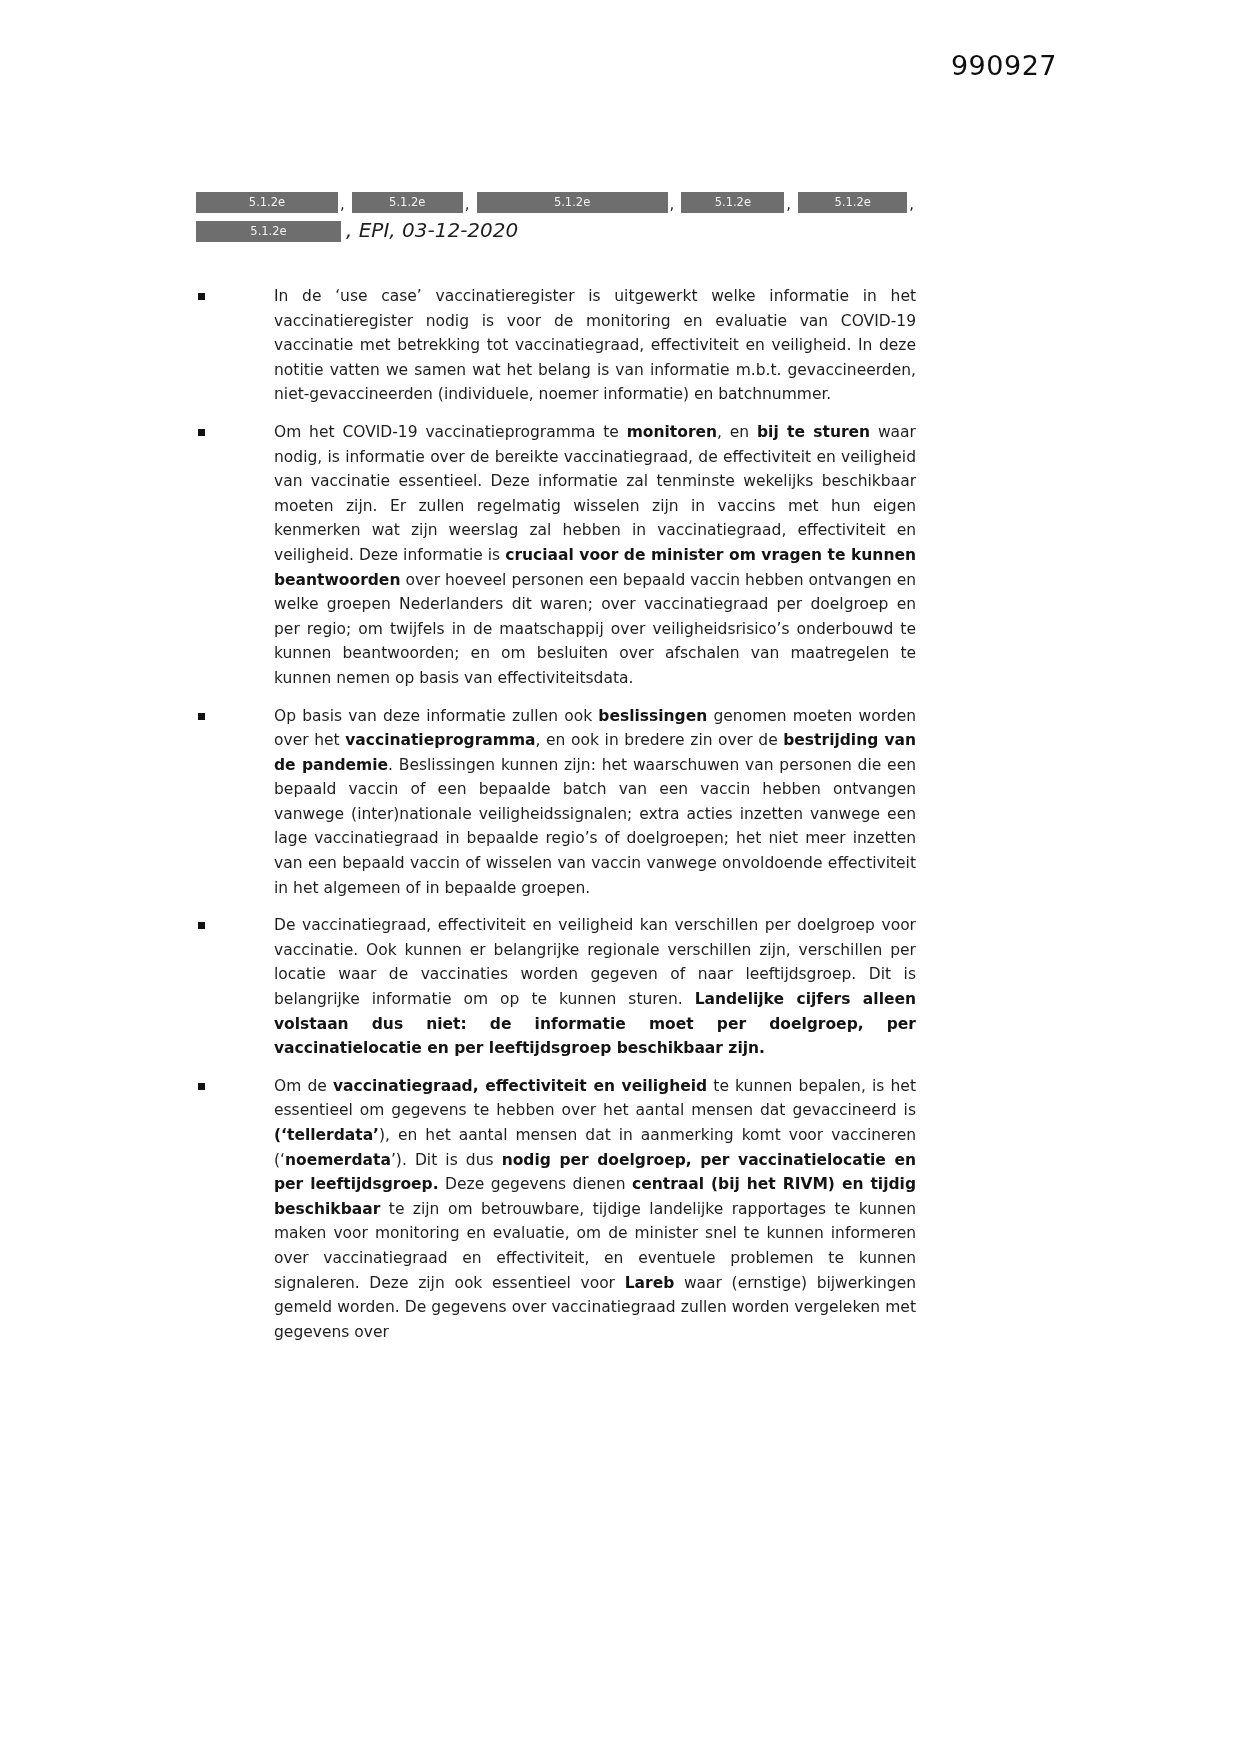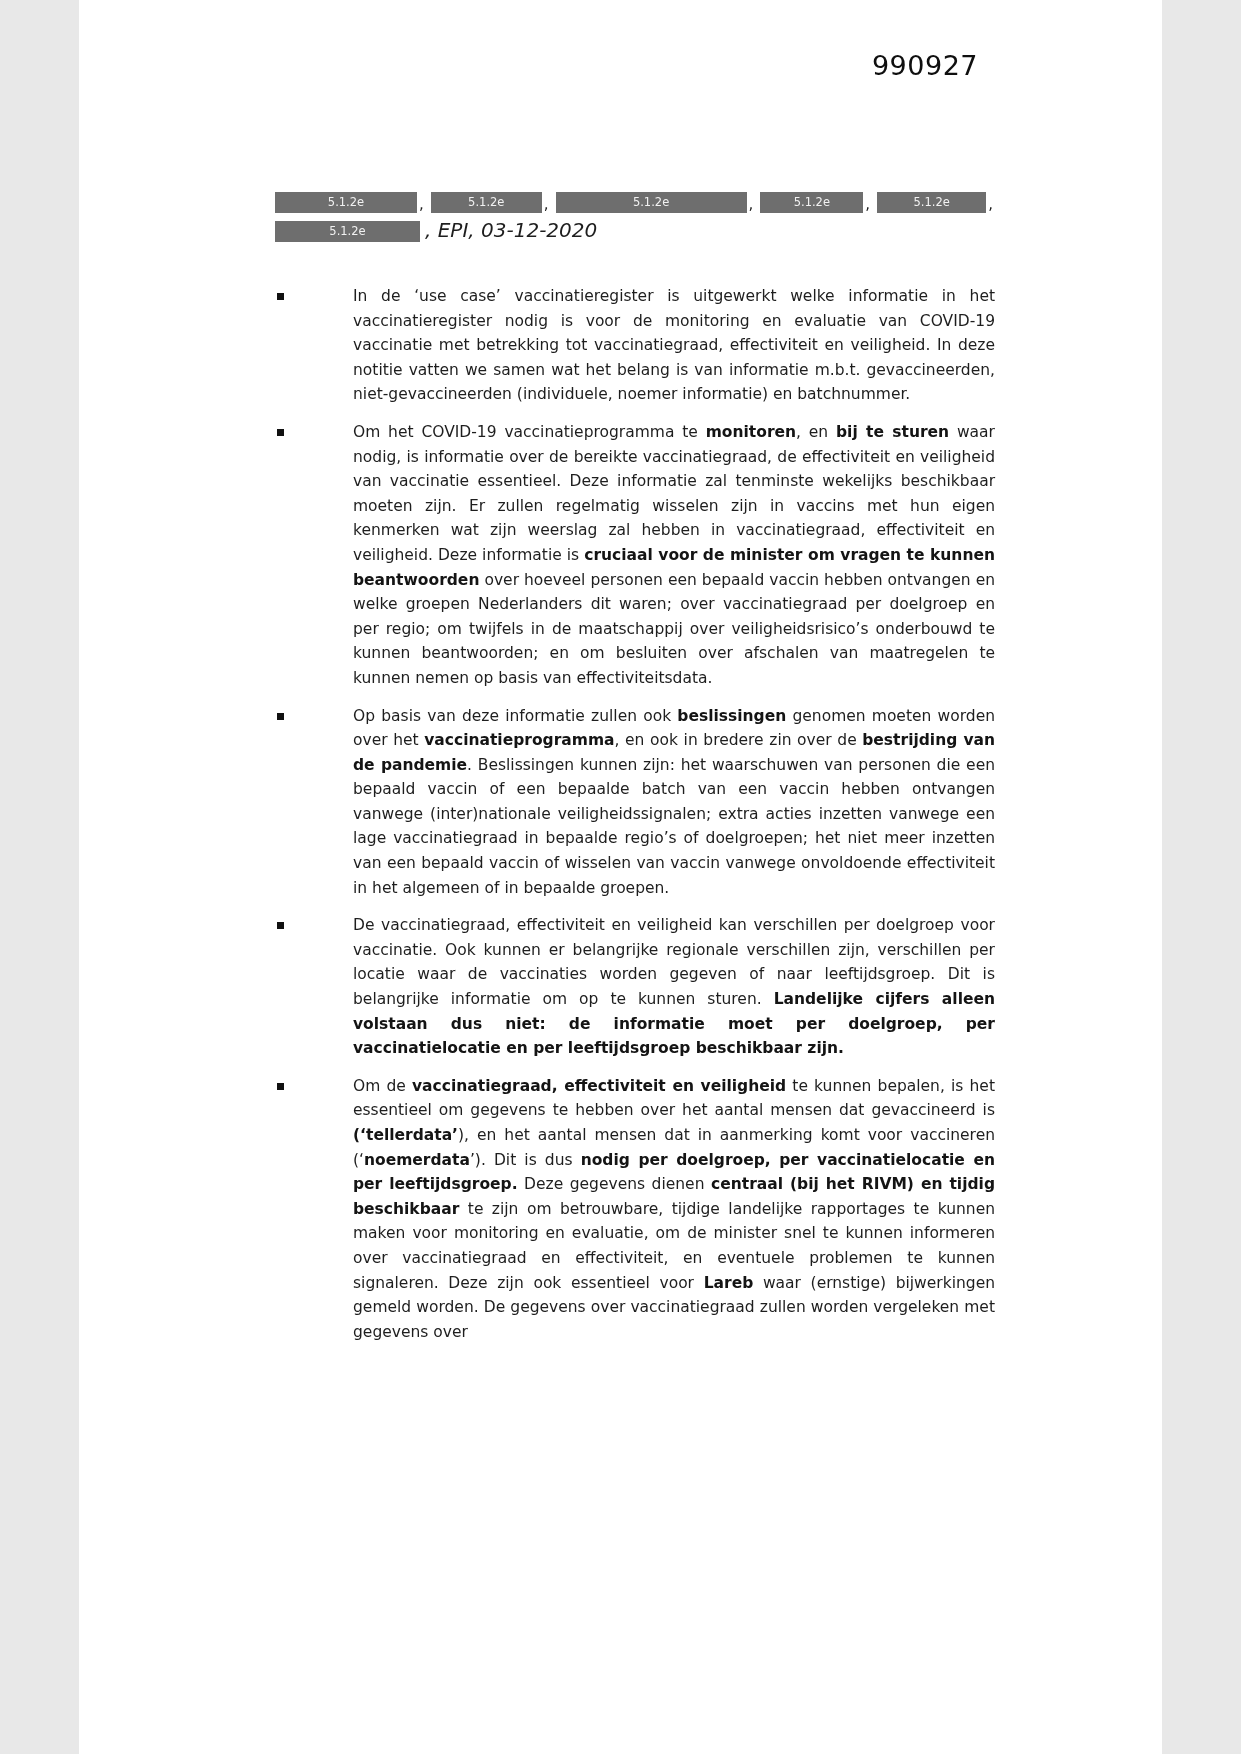--- a/index.html
+++ b/index.html
@@ -1,18 +1,18 @@
 <!DOCTYPE html>
 <html><head>
 <meta charset="utf-8">
 <style>
   html,body { margin:0; padding:0; background:#e8e8e8; }
   .page {
     position:relative;
-    width:1083px; height:1754px;
+    width:1241px; height:1754px;
     margin:0 auto;
     background:#ffffff;
     font-family:"DejaVu Sans", sans-serif;
     color:#1e1e1e;
     overflow:hidden;
   }
   .page-number {
     position:absolute; top:50px; right:184px;
     font-size:27px; color:#0f0f0f; letter-spacing:0.5px;
   }

